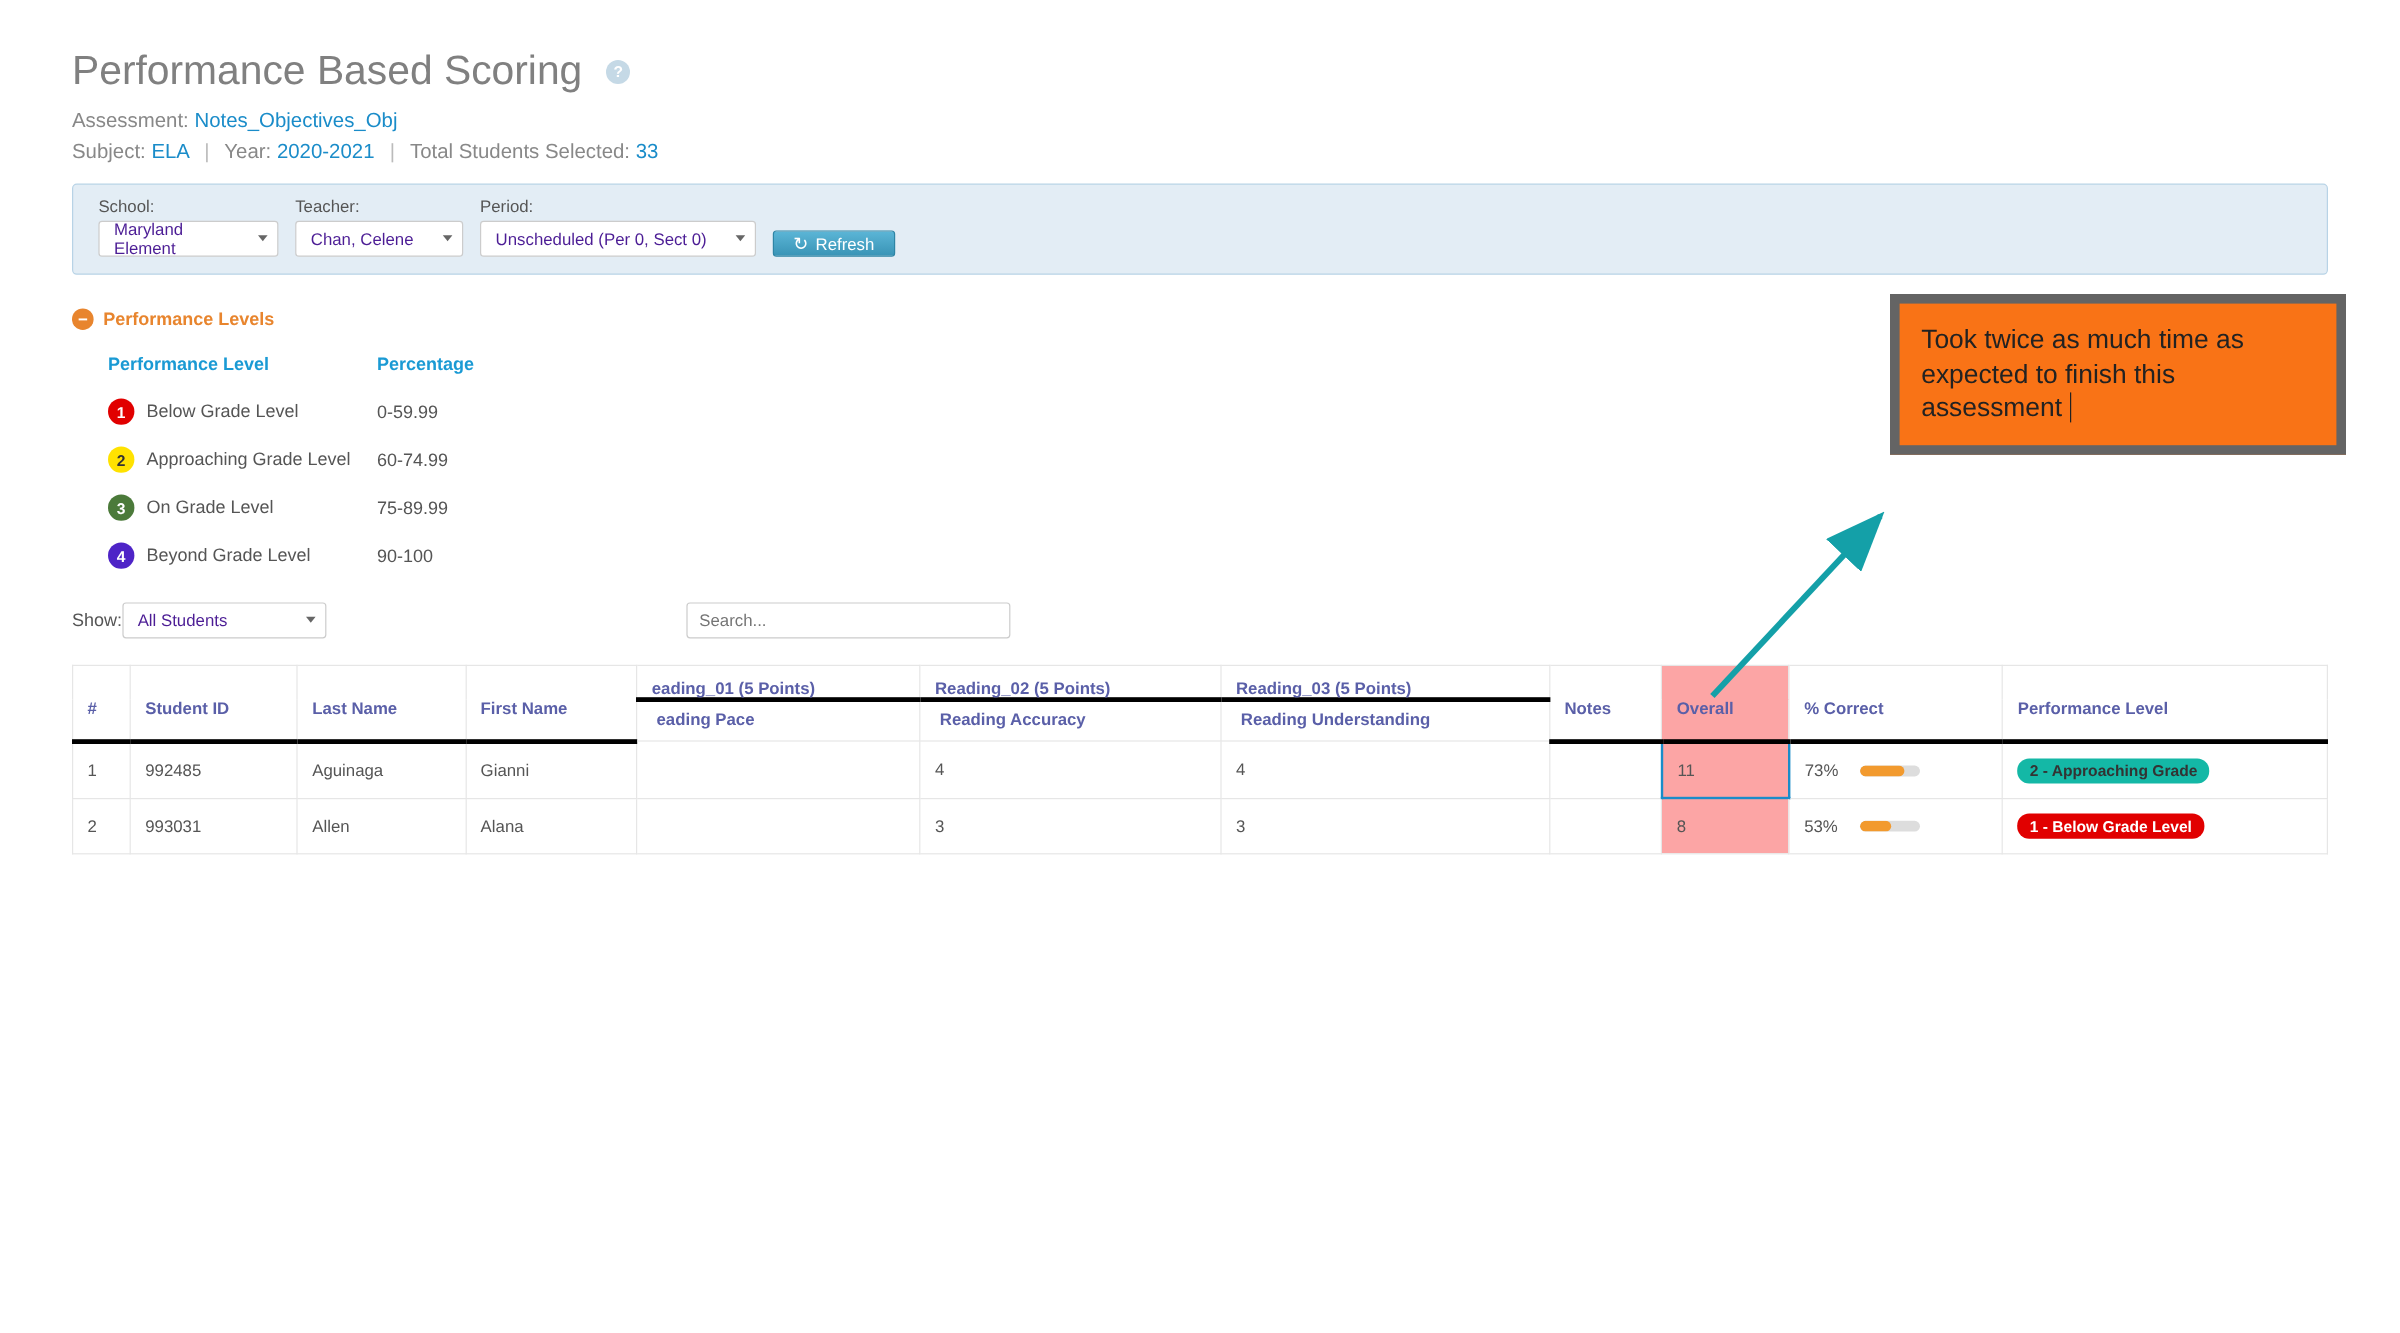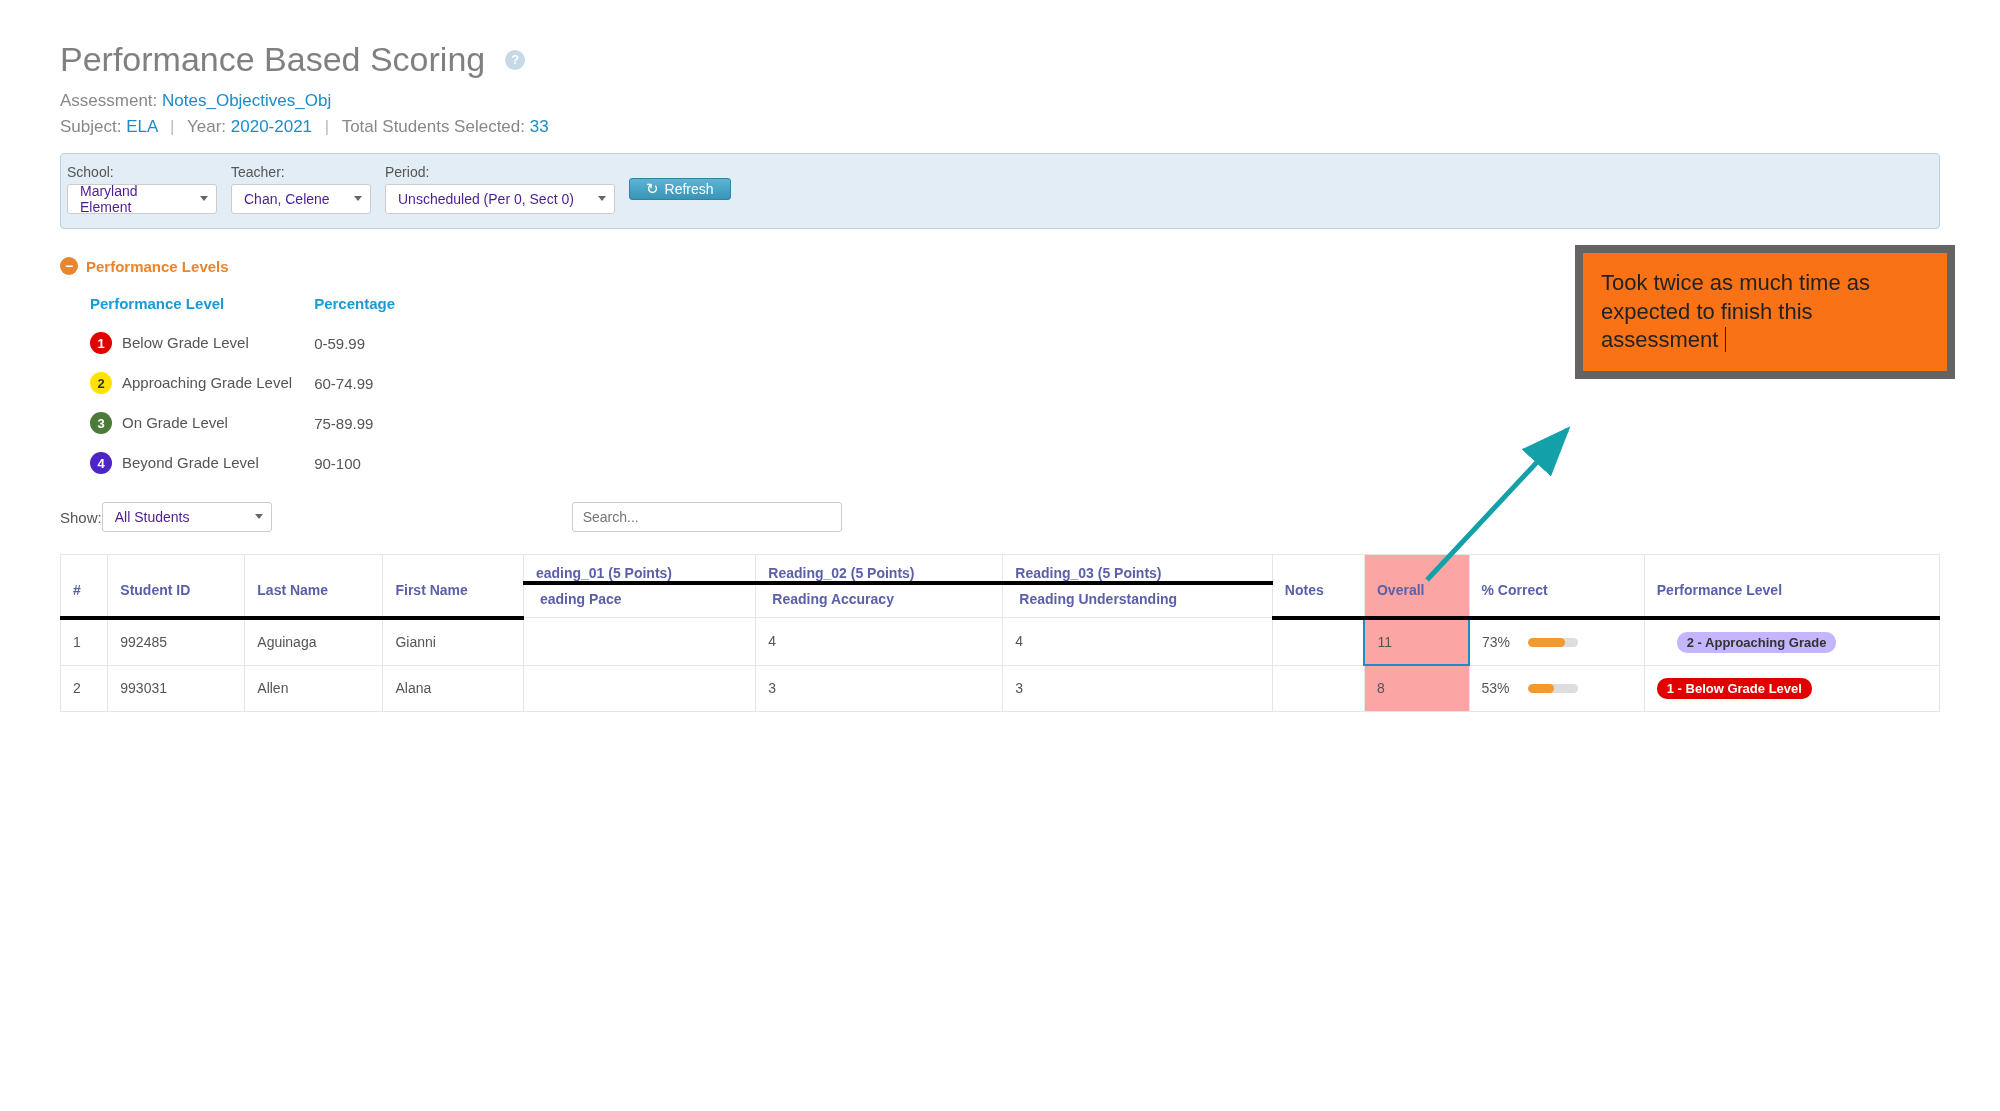--- a/index.html
+++ b/index.html
@@ -6,21 +6,21 @@
     body { font-family: -apple-system, Arial, sans-serif; color: #5e5e5e; padding: 40px 60px; background: #fff; }
     
     .page-title { display: flex; align-items: center; gap: 20px; margin-bottom: 12px; }
     .page-title h1 { font-size: 34px; font-weight: 400; color: #808080; }
     .help-icon { display: inline-flex; width: 20px; height: 20px; border-radius: 50%; background: #c5d9e6; color: #fff; font-weight: bold; align-items: center; justify-content: center; font-size: 13px; }
     
     .meta-line { font-size: 17px; color: #888; margin-bottom: 6px; }
     .meta-line .link { color: #1a8cc9; }
     .meta-line .sep { margin: 0 8px; color: #bbb; }
     
-    .filter-bar { background: #e3edf5; border: 1px solid #b8d3e6; border-radius: 4px; padding: 10px 6px 14px; margin: 16px 0 28px; display: flex; align-items: center; gap: 14px; }
+    .filter-bar { background: #e3edf5; border: 1px solid #b8d3e6; border-radius: 4px; padding: 10px 21px 14px; margin: 16px 0 28px; display: flex; align-items: flex-end; gap: 14px; }
     .filter-group { display: flex; flex-direction: column; }
     .filter-group label { font-size: 14px; color: #555; margin-bottom: 4px; }
     .dropdown { background: #fff; border: 1px solid #ccc; border-radius: 3px; height: 30px; padding: 0 26px 0 12px; font-size: 14px; color: #4c1d95; display: flex; align-items: center; position: relative; cursor: pointer; }
     .dropdown .caret { position: absolute; right: 8px; top: 11px; width: 0; height: 0; border-left: 4px solid transparent; border-right: 4px solid transparent; border-top: 5px solid #666; }
     .btn-refresh { background: linear-gradient(#5bb5d6, #3994b6); border: 1px solid #2e85a5; color: #fff; height: 22px; padding: 0 16px; border-radius: 3px; font-size: 14px; display: flex; align-items: center; gap: 6px; cursor: pointer; }
     .btn-refresh .refresh-icon::before { content: "↻"; font-size: 15px; }
     
     .section-header { display: flex; align-items: center; gap: 8px; margin-bottom: 12px; }
     .minus-icon { width: 18px; height: 18px; border-radius: 50%; background: #e8852e; color: #fff; display: flex; align-items: center; justify-content: center; font-size: 14px; font-weight: bold; }
     .section-header span.title { color: #e8852e; font-weight: bold; font-size: 15px; }
@@ -47,21 +47,21 @@
     .data-table tbody td { padding: 12px; color: #555; }
     .overall-col { background: #fca5a5; }
     .overall-cell-active { border: 2px solid #1a8cc9 !important; }
     
     .progress-wrap { display: flex; align-items: center; gap: 18px; }
     .progress-bar { width: 50px; height: 9px; border-radius: 5px; background: #ddd; overflow: hidden; }
     .progress-fill { height: 100%; background: #f29a2e; border-radius: 5px; }
     
     .perf-pill { display: inline-block; padding: 3px 10px; border-radius: 10px; font-size: 13px; font-weight: bold; white-space: nowrap; }
     .pill-1 { background: #e10000; color: #fff; }
-    .pill-2 { background: #c4b5fd; color: #333; margin-left: 20px; }
+    .pill-2 { background: #14b8a6; color: #333; }
     
     .callout { position: absolute; top: 245px; right: 45px; width: 380px; border: 8px solid #646464; background: #f97316; padding: 16px 18px; font-size: 22px; color: #222; line-height: 1.3; z-index: 10; }
     .callout .cursor { border-right: 1px solid #222; }
     
     .arrow-svg { position: absolute; top: 420px; right: 418px; z-index: 10; pointer-events: none; }
   </style>
 </head>
 <body>
 
 <div class="page-title">

